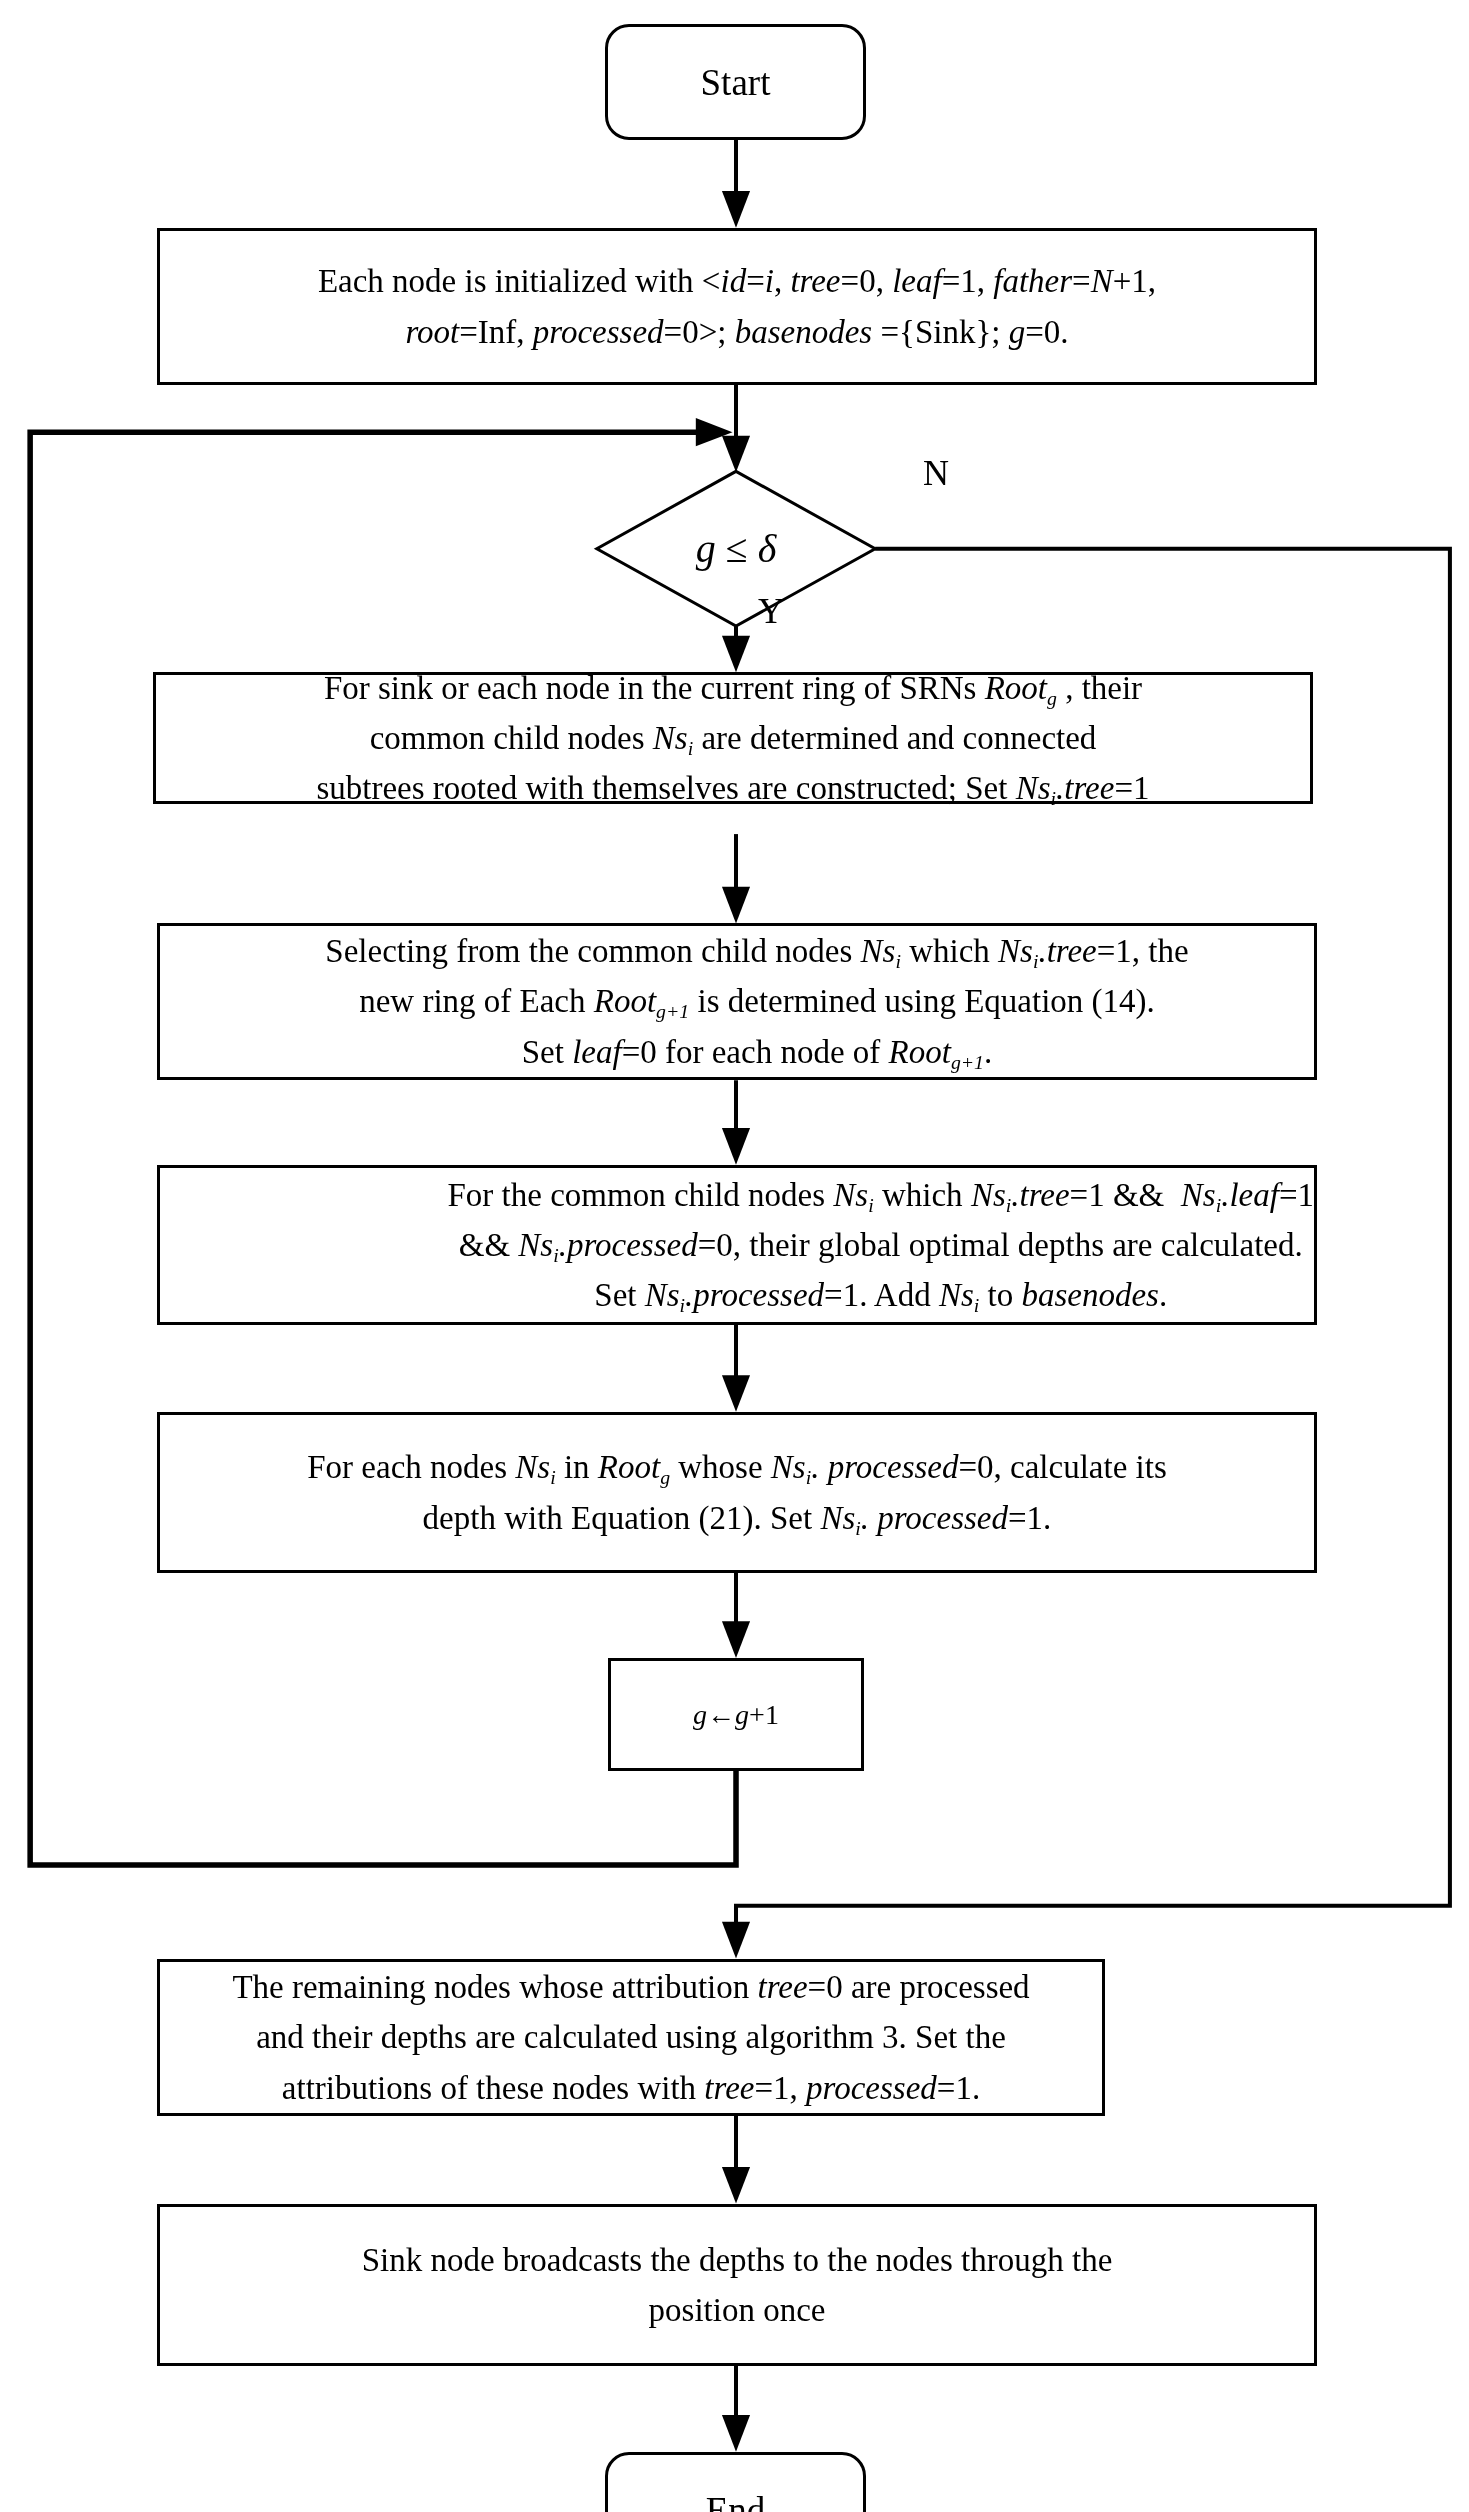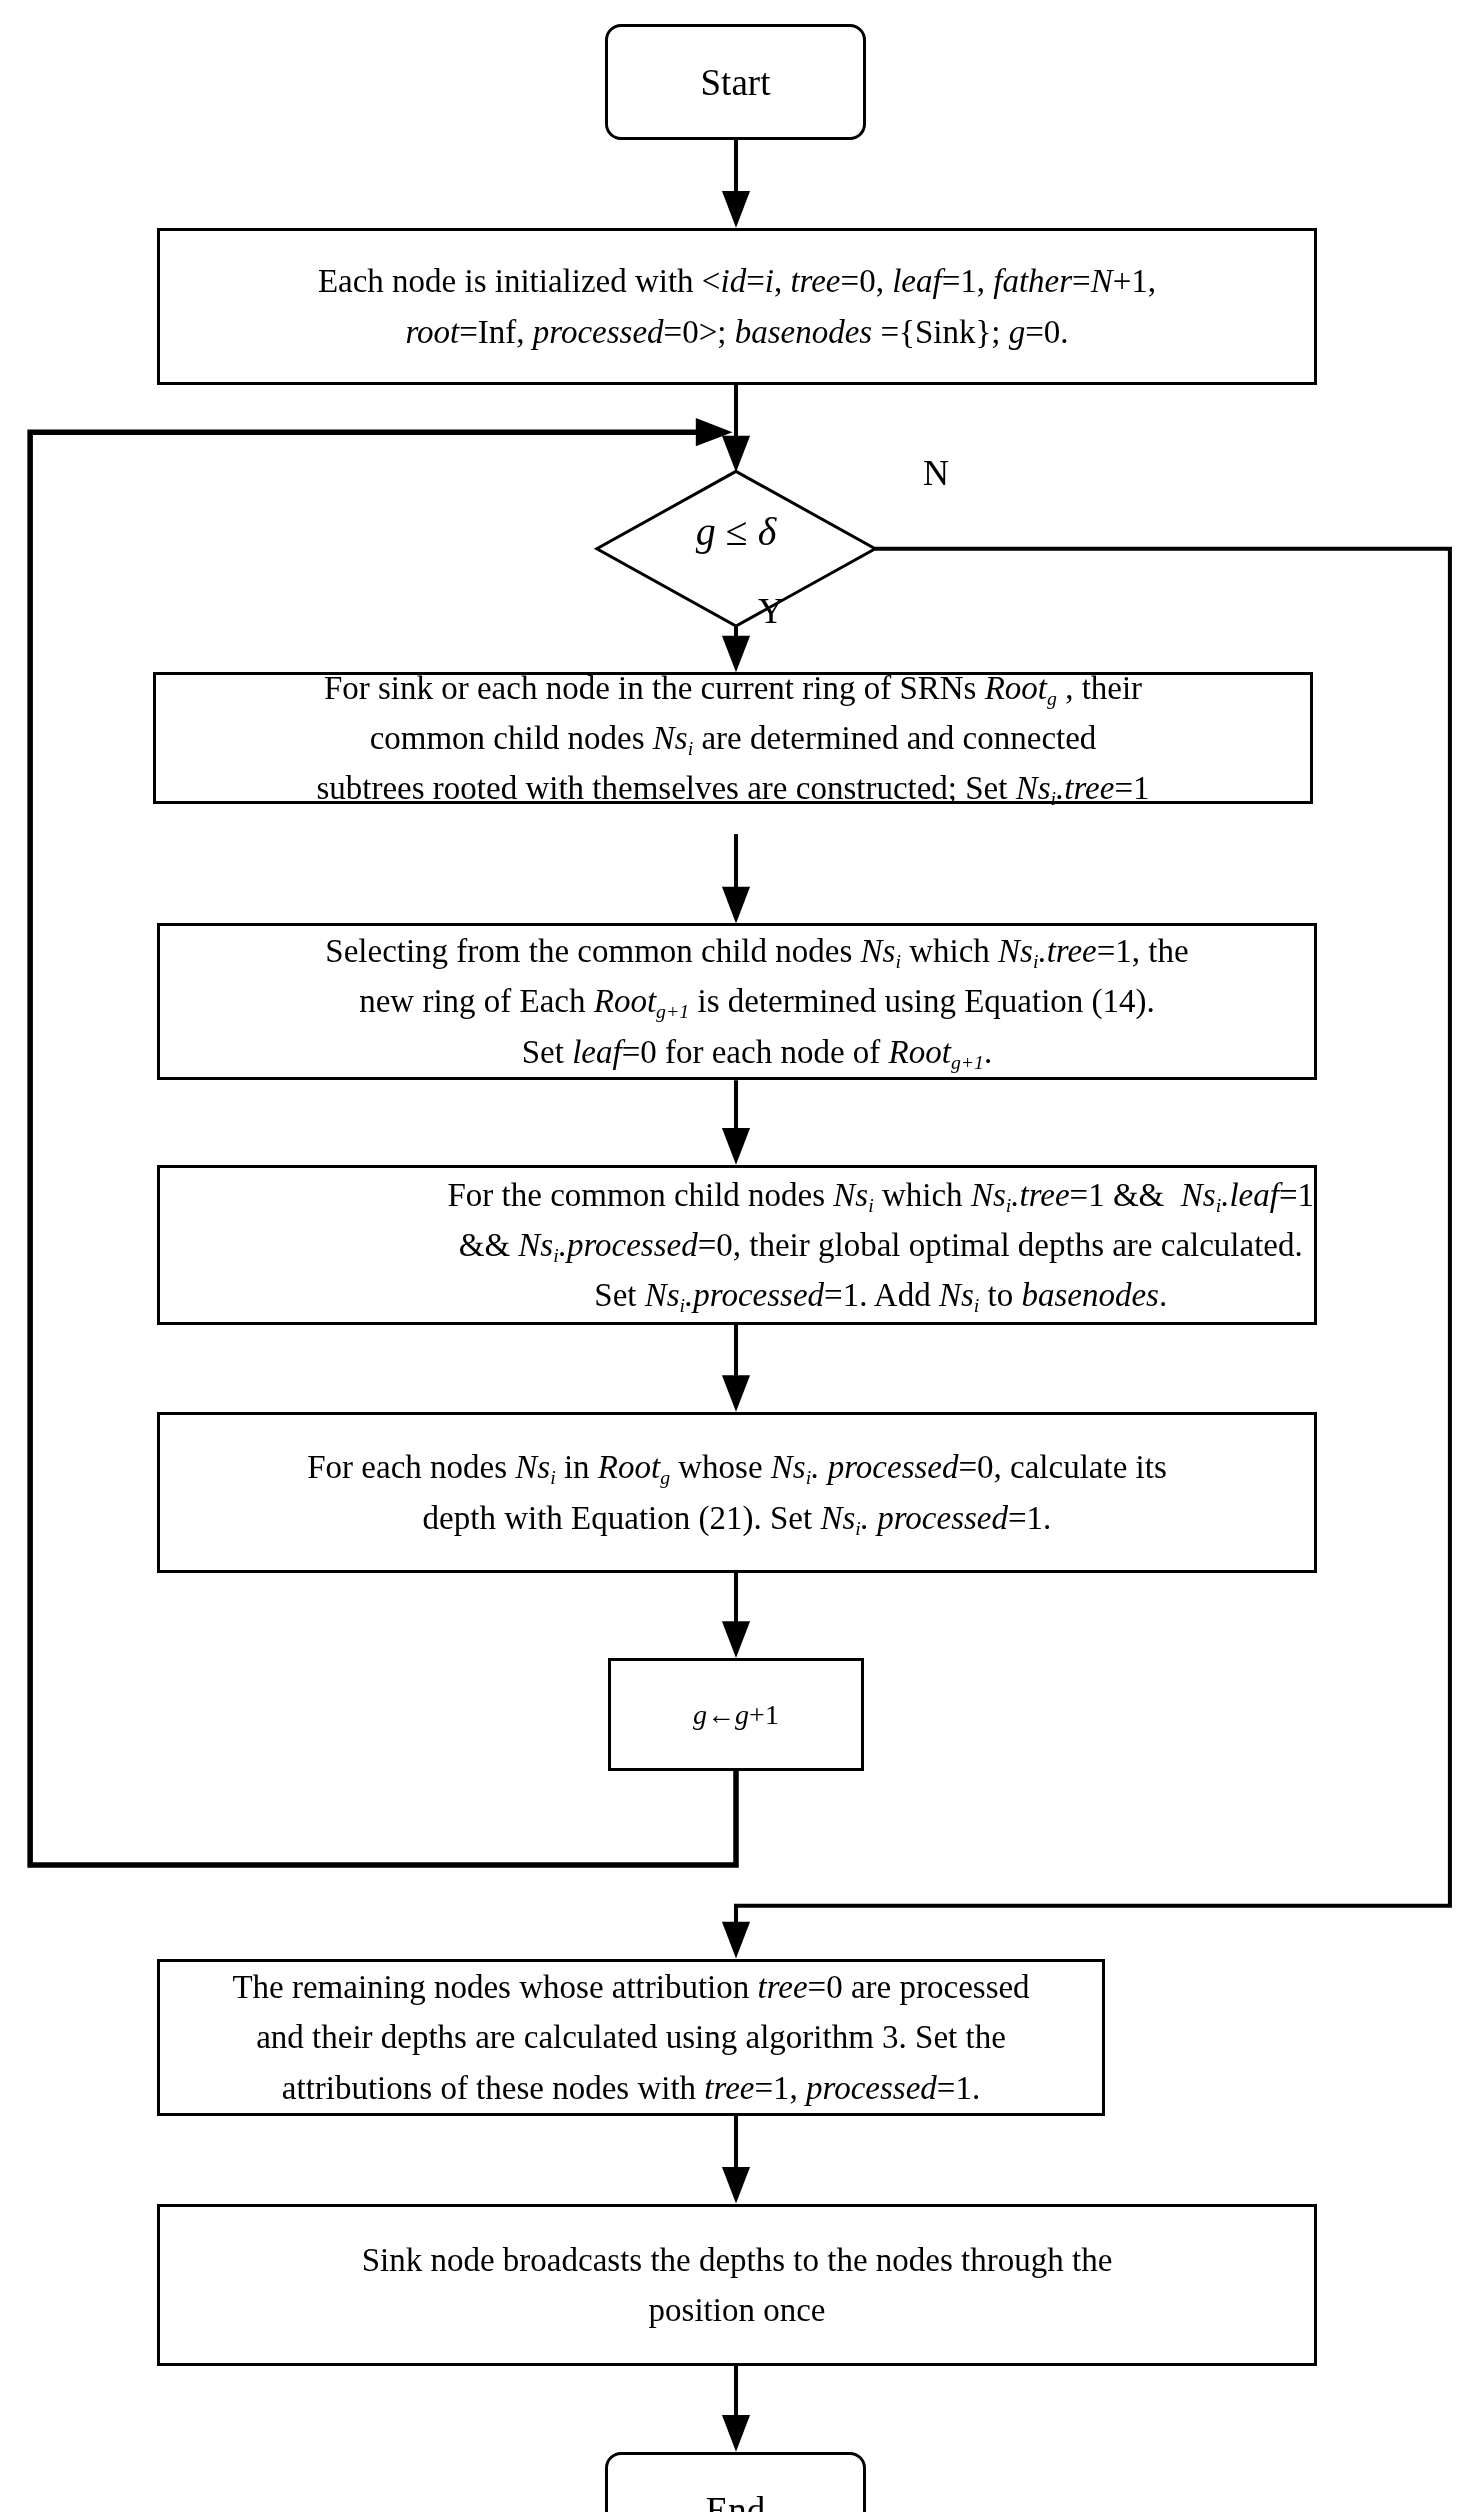--- a/index.html
+++ b/index.html
@@ -7,24 +7,24 @@
     position:relative;width:1469px;height:2580px;background:#ffffff;
     font-family:"Liberation Serif","DejaVu Serif","DejaVu Sans",serif;color:#000;
     overflow:hidden;
   }
   .layer{position:absolute;left:0;top:0;}
   .node{
     position:absolute;box-sizing:border-box;border:3px solid #000;background:#fff;
     display:flex;align-items:center;justify-content:center;text-align:center;
   }
   .proc{font-size:33px;line-height:1.52;}
-  .term{border-radius:16px;font-size:37px;}
+  .term{border-radius:24px;font-size:37px;}
   .small{font-size:28px;}
   .dtext{
-    position:absolute;box-sizing:border-box;display:flex;justify-content:center;
+    position:absolute;box-sizing:border-box;display:flex;align-items:center;justify-content:center;
     text-align:center;font-size:40px;background:transparent;
   }
   .blabel{position:absolute;font-size:36px;line-height:1;}
   .tline{white-space:pre;}
   .run-i{font-style:italic;}
   .run-isub{font-style:italic;font-size:0.6em;vertical-align:-0.28em;}
   .cline{stroke:#000;stroke-width:8;fill:none;}
   .cline-thick{stroke:#000;stroke-width:11;fill:none;}
   .ahead{fill:#000;stroke:none;}
   .dshape{fill:#ffffff;stroke:#000;stroke-width:6;}

